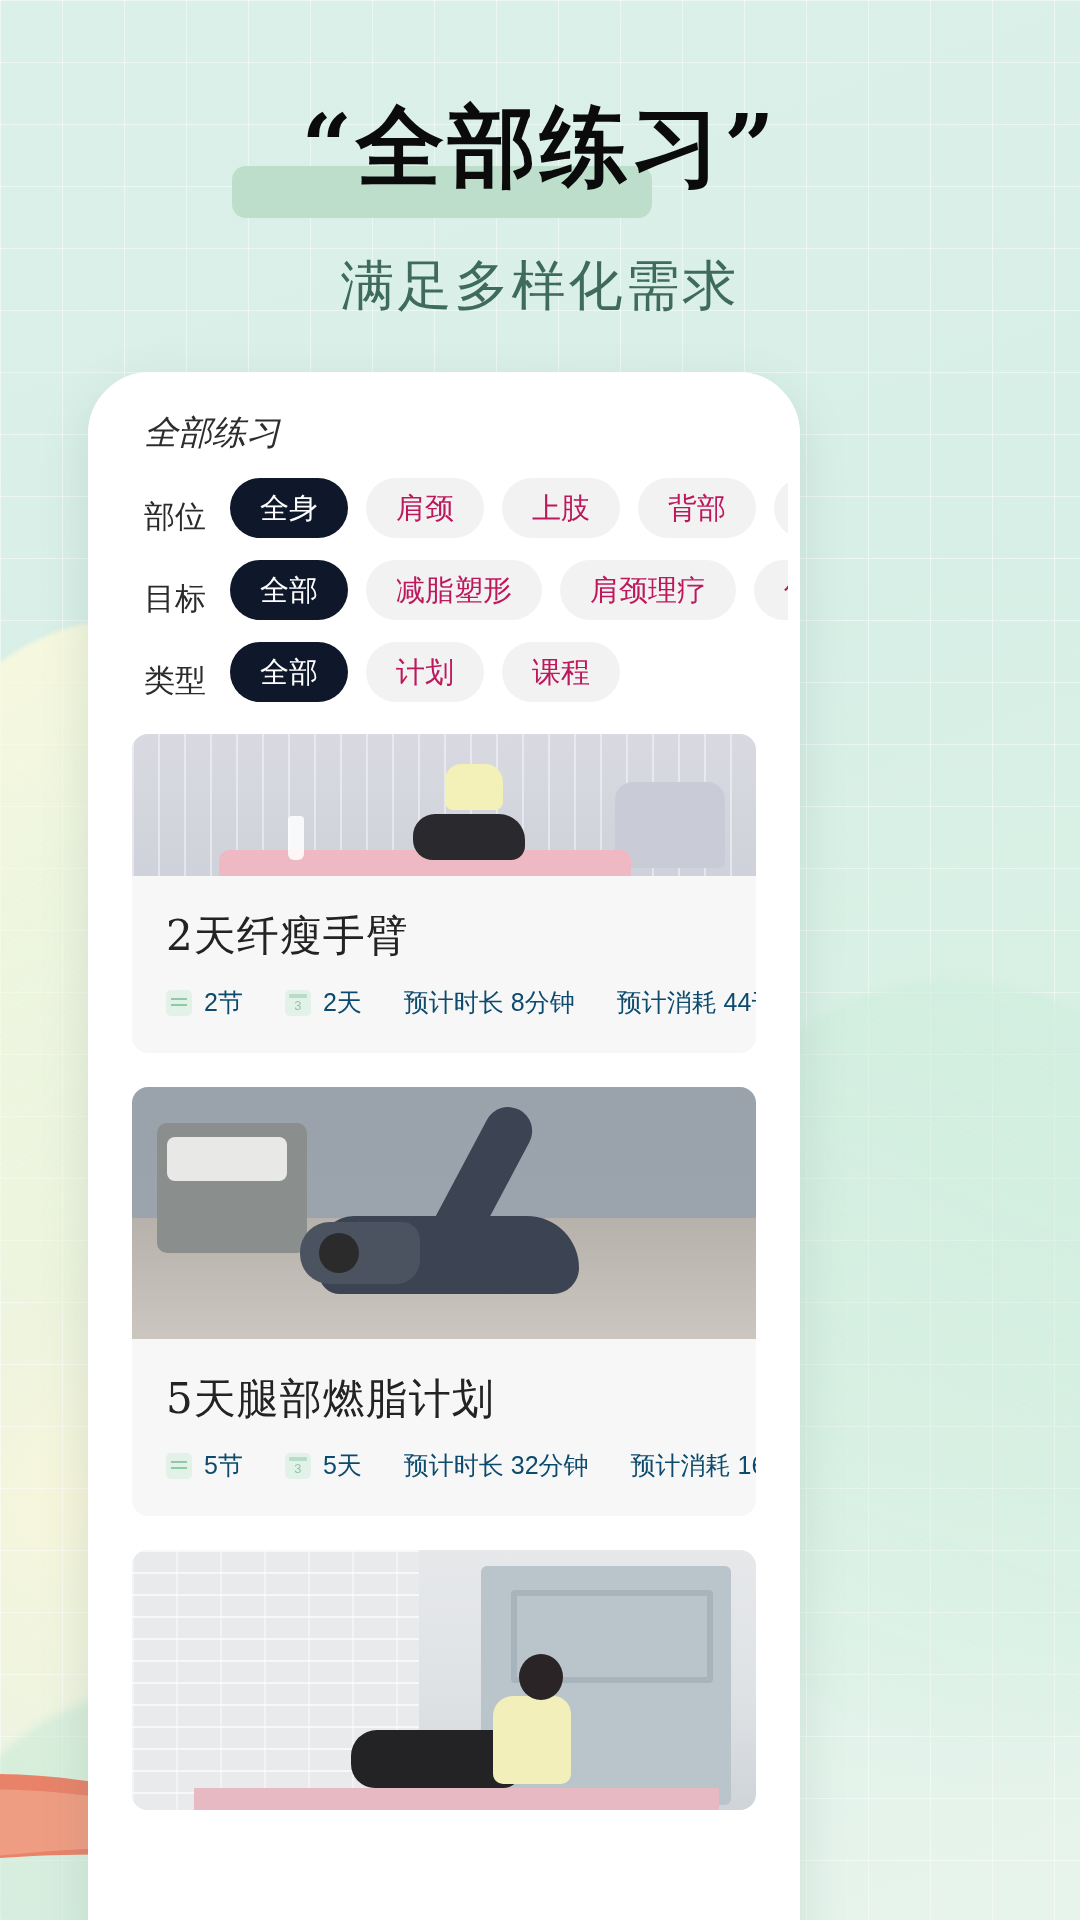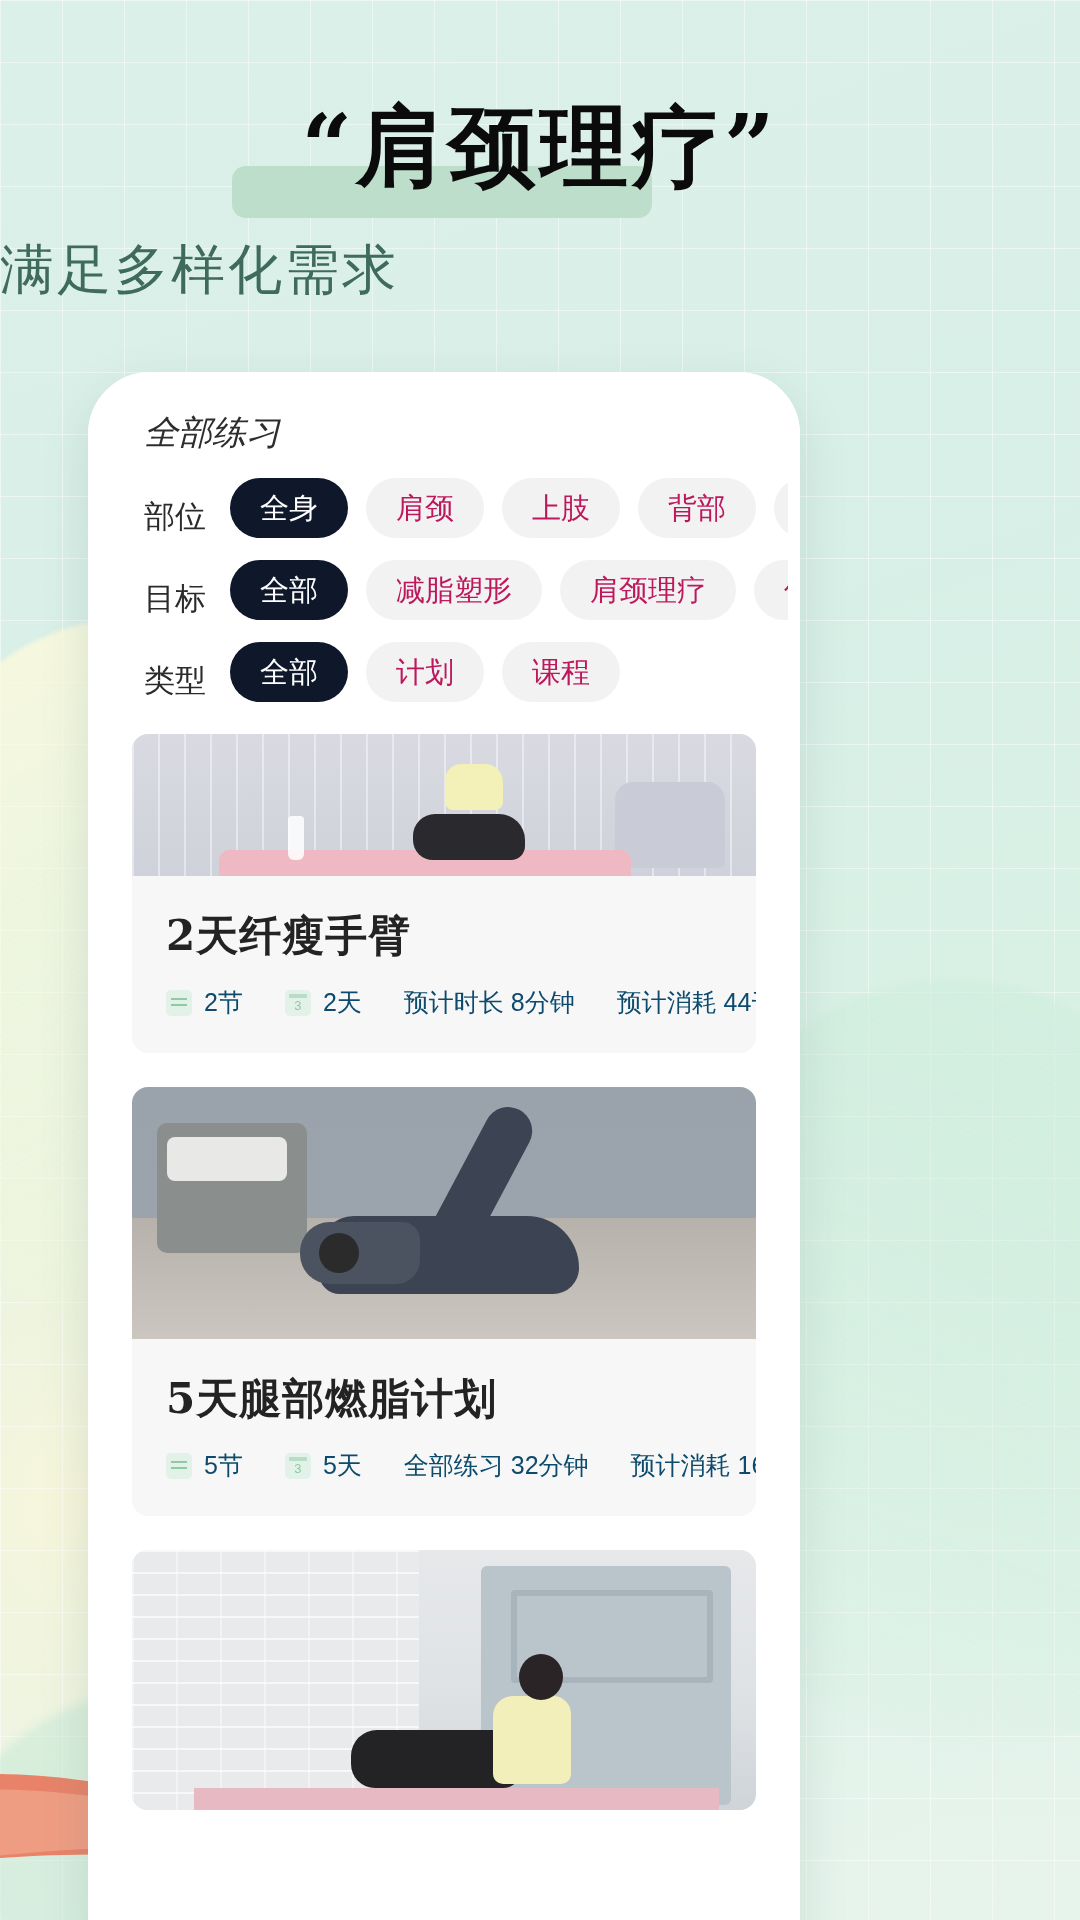--- a/index.html
+++ b/index.html
@@ -71,22 +71,22 @@
   .hero-title {
     position: relative;
     font-family: "DejaVu Serif", "Liberation Serif", serif;
     font-weight: 700;
     font-size: 88px;
     letter-spacing: 4px;
     color: #0b0b0b;
     line-height: 1.15;
   }
   .hero-sub {
-    text-align: left;
-    margin-top: 10px;
+    text-align: center;
+    margin-top: 26px;
     font-size: 54px;
     letter-spacing: 3px;
     color: #3e6b5b;
     font-weight: 500;
   }
 
   
   .phone {
     position: absolute;
     left: 88px; top: 372px;
@@ -174,21 +174,21 @@
   .card {
     background: #f6f7f6;
     border-radius: 16px;
     overflow: hidden;
     margin-bottom: 34px;
   }
   .card-img { width: 100%; height: 252px; position: relative; overflow: hidden; }
   .card-img.clip-top { height: 142px; }
   .card-title {
     font-family: "DejaVu Serif", "Liberation Serif", serif;
-    font-weight: 700;
+    font-weight: 400;
     font-size: 42px; color: #232323;
     padding: 32px 34px 0 34px;
     letter-spacing: 1px;
   }
   .card-meta {
     display: flex; align-items: center;
     padding: 22px 34px 34px 34px;
     font-size: 25px; color: #0c4a6e;
     white-space: nowrap;
   }
@@ -317,21 +317,21 @@
 <div class="bg">
   <div class="bg-grid"></div>
   <div class="blob-a"></div>
   <div class="blob-b"></div>
   <div class="blob-c"></div>
 </div>
 
 <div class="hero">
   <div class="hero-title-wrap">
     <div class="hero-band"></div>
-    <div class="hero-title">“肩颈理疗”</div>
+    <div class="hero-title">“全部练习”</div>
   </div>
   <div class="hero-sub">满足多样化需求</div>
 </div>
 
 <svg class="deco-limb" viewBox="0 0 640 190">
   <path d="M0,40 C120,10 250,70 420,120 C500,145 560,160 630,168 C600,186 520,186 430,168 C250,132 110,110 0,120 Z" fill="#e8836a"></path>
   <path d="M0,54 C110,28 240,80 400,126 C470,146 540,158 600,166 C560,176 500,174 420,156 C260,124 110,108 0,122 Z" fill="#ef9d82"></path>
 </svg>
 
 <div class="phone">
@@ -413,21 +413,21 @@
         <div class="card-title">5天腿部燃脂计划</div>
         <div class="card-meta">
           <div class="meta-item">
             <span class="mini-icon lines"></span>
             <span>5节</span>
           </div>
           <div class="meta-item">
             <span class="mini-icon cal"></span>
             <span>5天</span>
           </div>
-          <div class="meta-item">全部练习 32分钟</div>
+          <div class="meta-item">预计时长 32分钟</div>
           <div class="meta-item">预计消耗 169千卡</div>
         </div>
       </div>
 
       <div class="card">
         <div class="card-img" style="height:260px">
           <div class="scene scene-3">
             <div class="brick"></div>
             <div class="door"></div>
             <div class="mat"></div>

